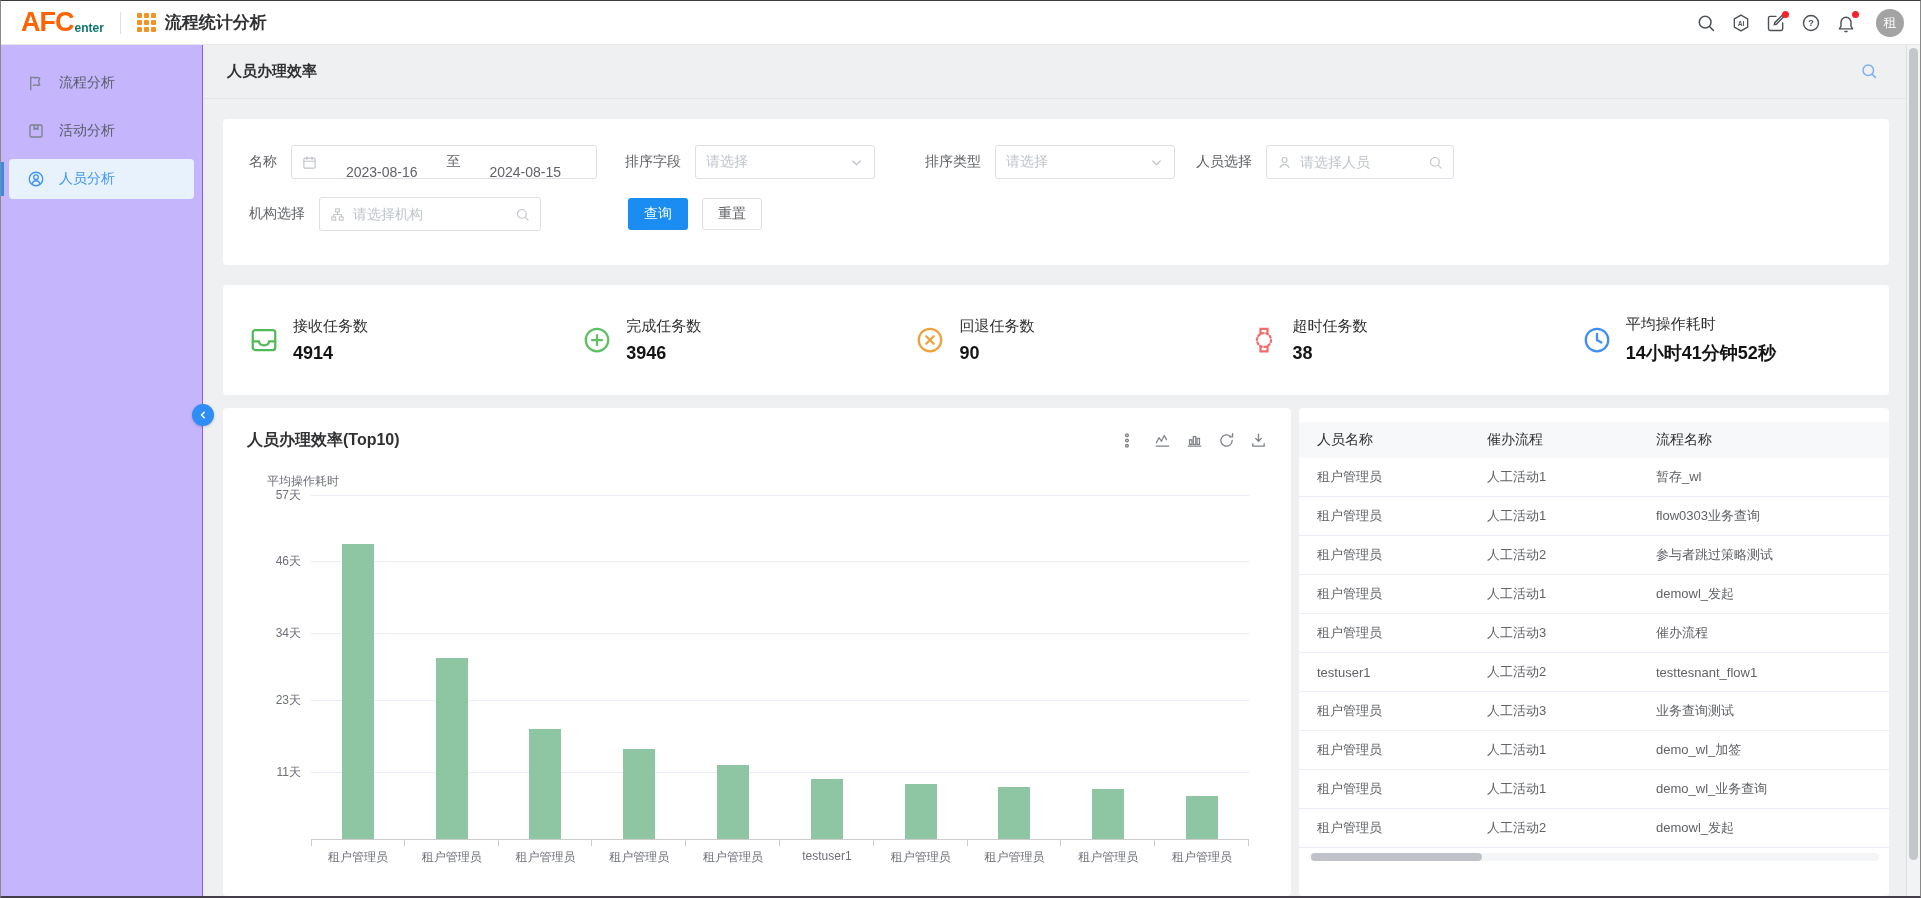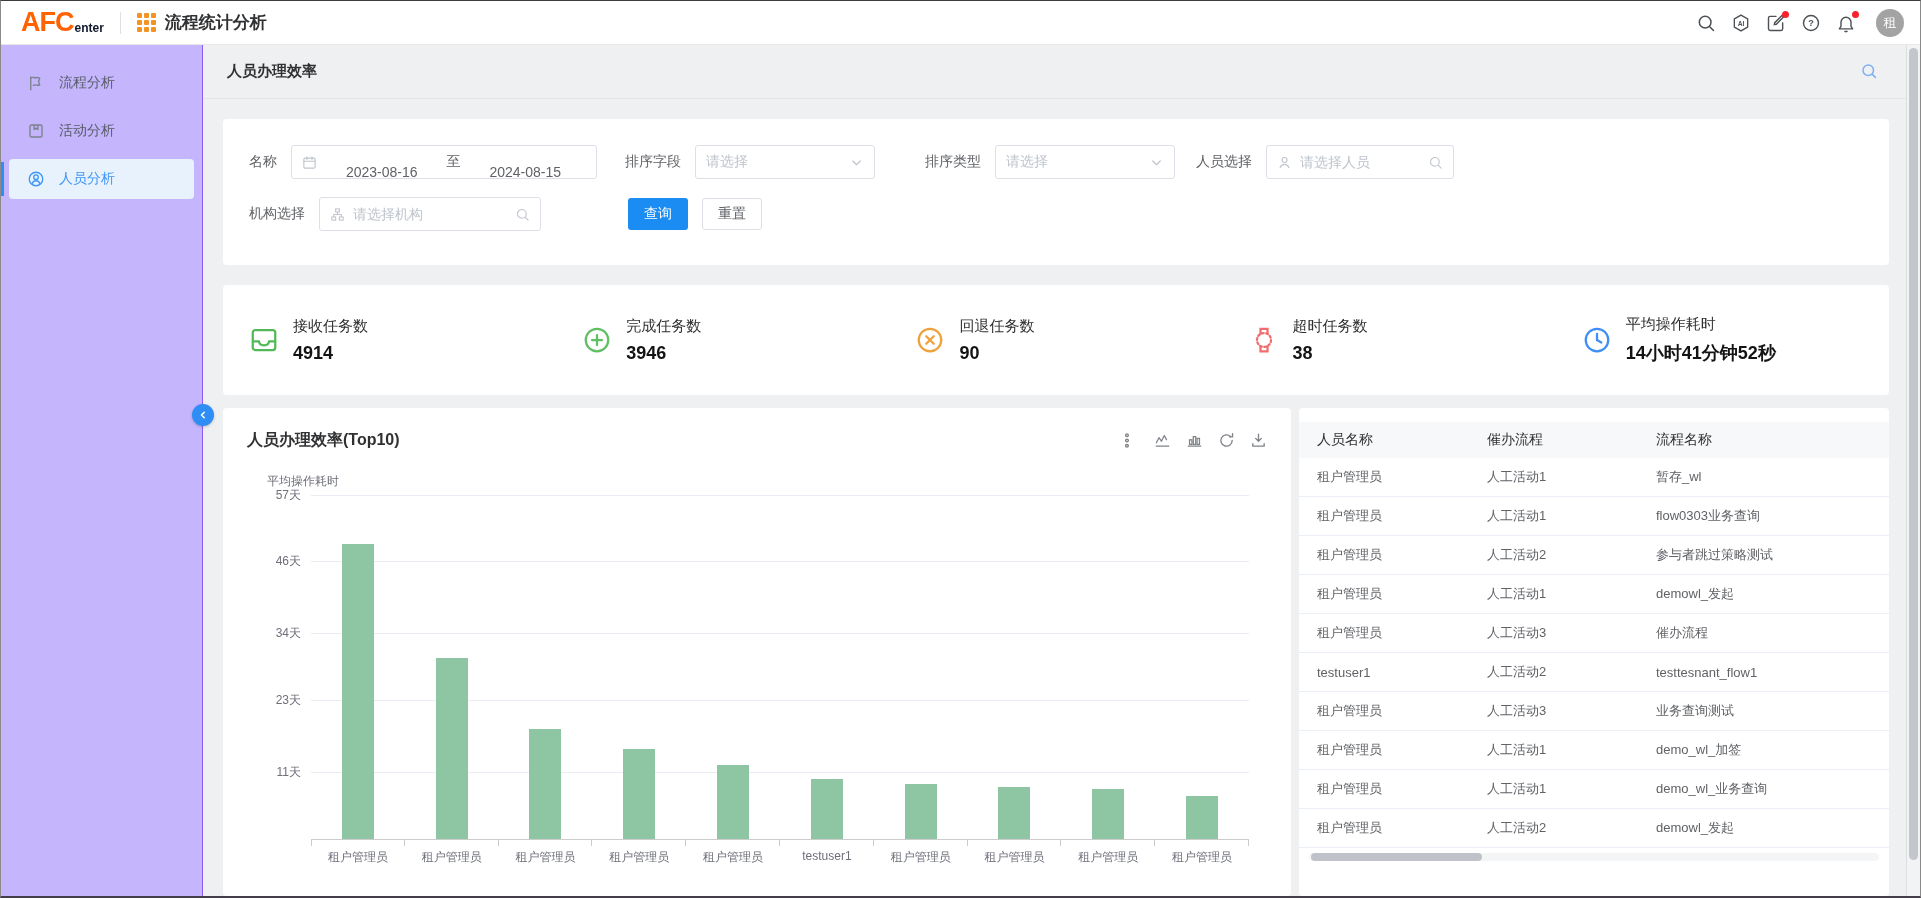--- a/index.html
+++ b/index.html
@@ -10,21 +10,21 @@
   }
   .app {
     position:absolute; inset:0;
     border:1px solid #8a8a8a; border-top-color:#3c3c3c; border-bottom:2px solid #443e4a;
     display:flex; flex-direction:column; background:#eef0f1;
   }
   
   .topbar { height:44px; background:#fff; border-bottom:1px solid #e8e8e8; display:flex; align-items:center; padding:0 16px 0 20px; flex:none; }
   .logo { display:flex; align-items:flex-end; }
   .logo-main { font-size:27px; font-weight:800; color:#ff6200; letter-spacing:-1px; line-height:1; }
-  .logo-sub { font-size:12px; font-weight:700; color:#0f172a; margin-left:1px; margin-bottom:1px; }
+  .logo-sub { font-size:12px; font-weight:700; color:#0f766e; margin-left:1px; margin-bottom:1px; }
   .top-divider { width:1px; height:22px; background:#e0e0e0; margin:0 16px; }
   .waffle { width:19px; height:19px; display:grid; grid-template-columns:repeat(3,1fr); gap:2px; margin-right:9px; }
   .waffle i { background:#f29423; border-radius:1px; }
   .app-title { font-size:17px; font-weight:700; color:#303133; }
   .top-right { margin-left:auto; display:flex; align-items:center; gap:13px; color:#4d5156; }
   .tr-icon { width:22px; height:22px; position:relative; display:flex; align-items:center; justify-content:center; cursor:pointer; }
   .tr-icon svg { width:20px; height:20px; }
   .badge-dot { position:absolute; top:-1px; right:-2px; width:7px; height:7px; border-radius:50%; background:#f5222d; }
   .avatar { width:28px; height:28px; border-radius:50%; background:#a3a3a3; color:#fff; font-size:13px; display:flex; align-items:center; justify-content:center; margin-left:6px; }
   

